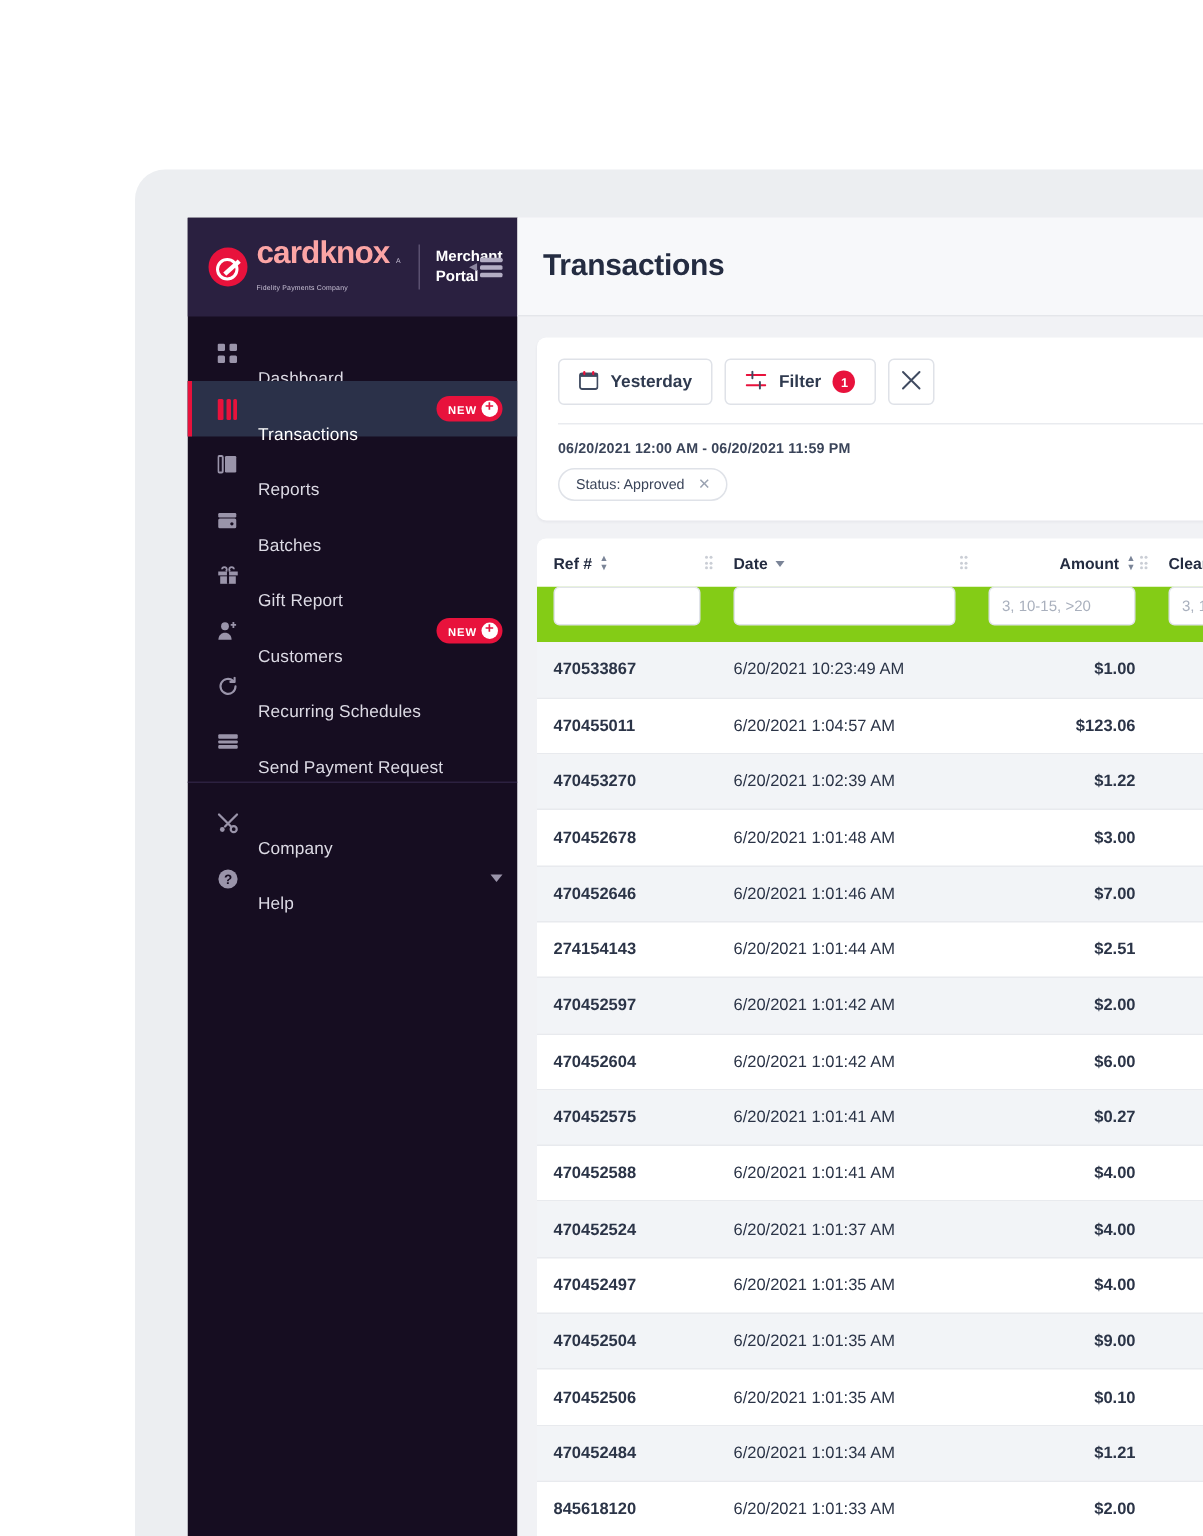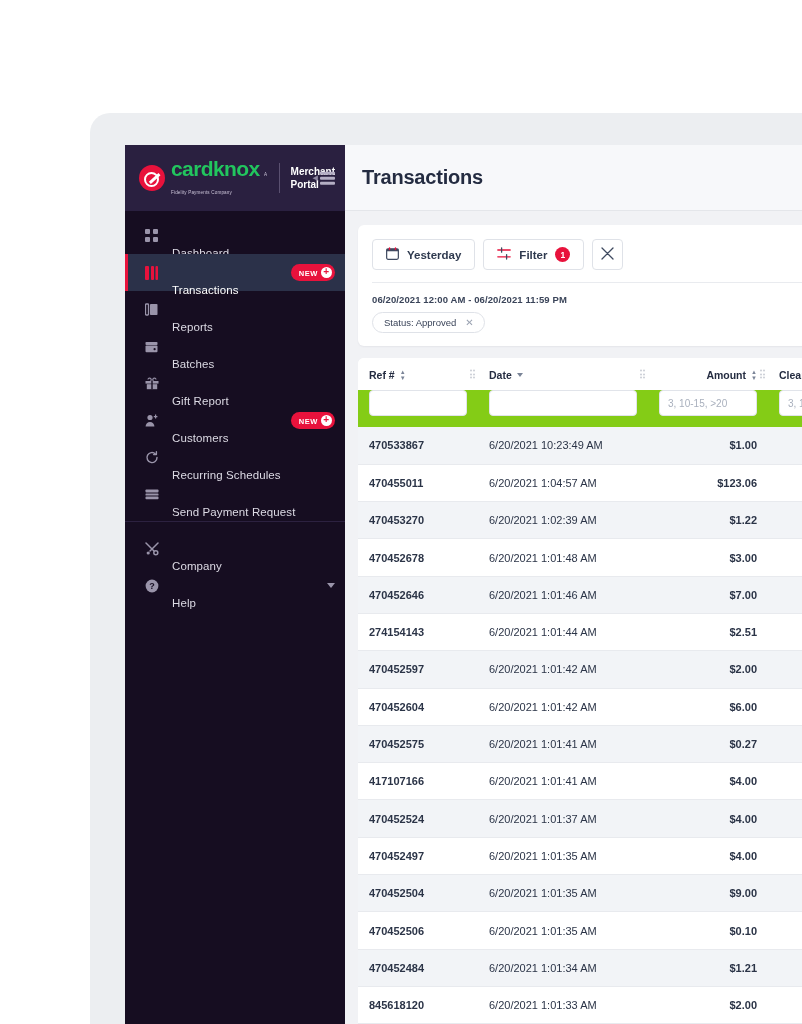--- a/index.html
+++ b/index.html
@@ -74,21 +74,21 @@
     width: 13px; height: 2.5px;
     background: #fff;
     transform: rotate(-42deg);
     left: 9px; top: 12px;
   }
   .brand-text { margin-left: 6px; }
   .brand-name {
     font-size: 21px;
     font-weight: bold;
     letter-spacing: -0.6px;
-    color: #22c55e;
+    color: #fca5a5;
     line-height: 1;
   }
   .brand-tagline {
     font-size: 4.6px;
     color: #c9c2d6;
     letter-spacing: 0.15px;
     margin-top: 3px;
     text-align: right;
     padding-right: 2px;
   }
@@ -690,21 +690,21 @@
               <td class="amt">$6.00</td>
               <td class="clr"></td>
             </tr>
             <tr>
               <td class="ref">470452575</td>
               <td class="date">6/20/2021 1:01:41 AM</td>
               <td class="amt">$0.27</td>
               <td class="clr"></td>
             </tr>
             <tr>
-              <td class="ref">417107166</td>
+              <td class="ref">470452588</td>
               <td class="date">6/20/2021 1:01:41 AM</td>
               <td class="amt">$4.00</td>
               <td class="clr"></td>
             </tr>
             <tr>
               <td class="ref">470452524</td>
               <td class="date">6/20/2021 1:01:37 AM</td>
               <td class="amt">$4.00</td>
               <td class="clr"></td>
             </tr>

